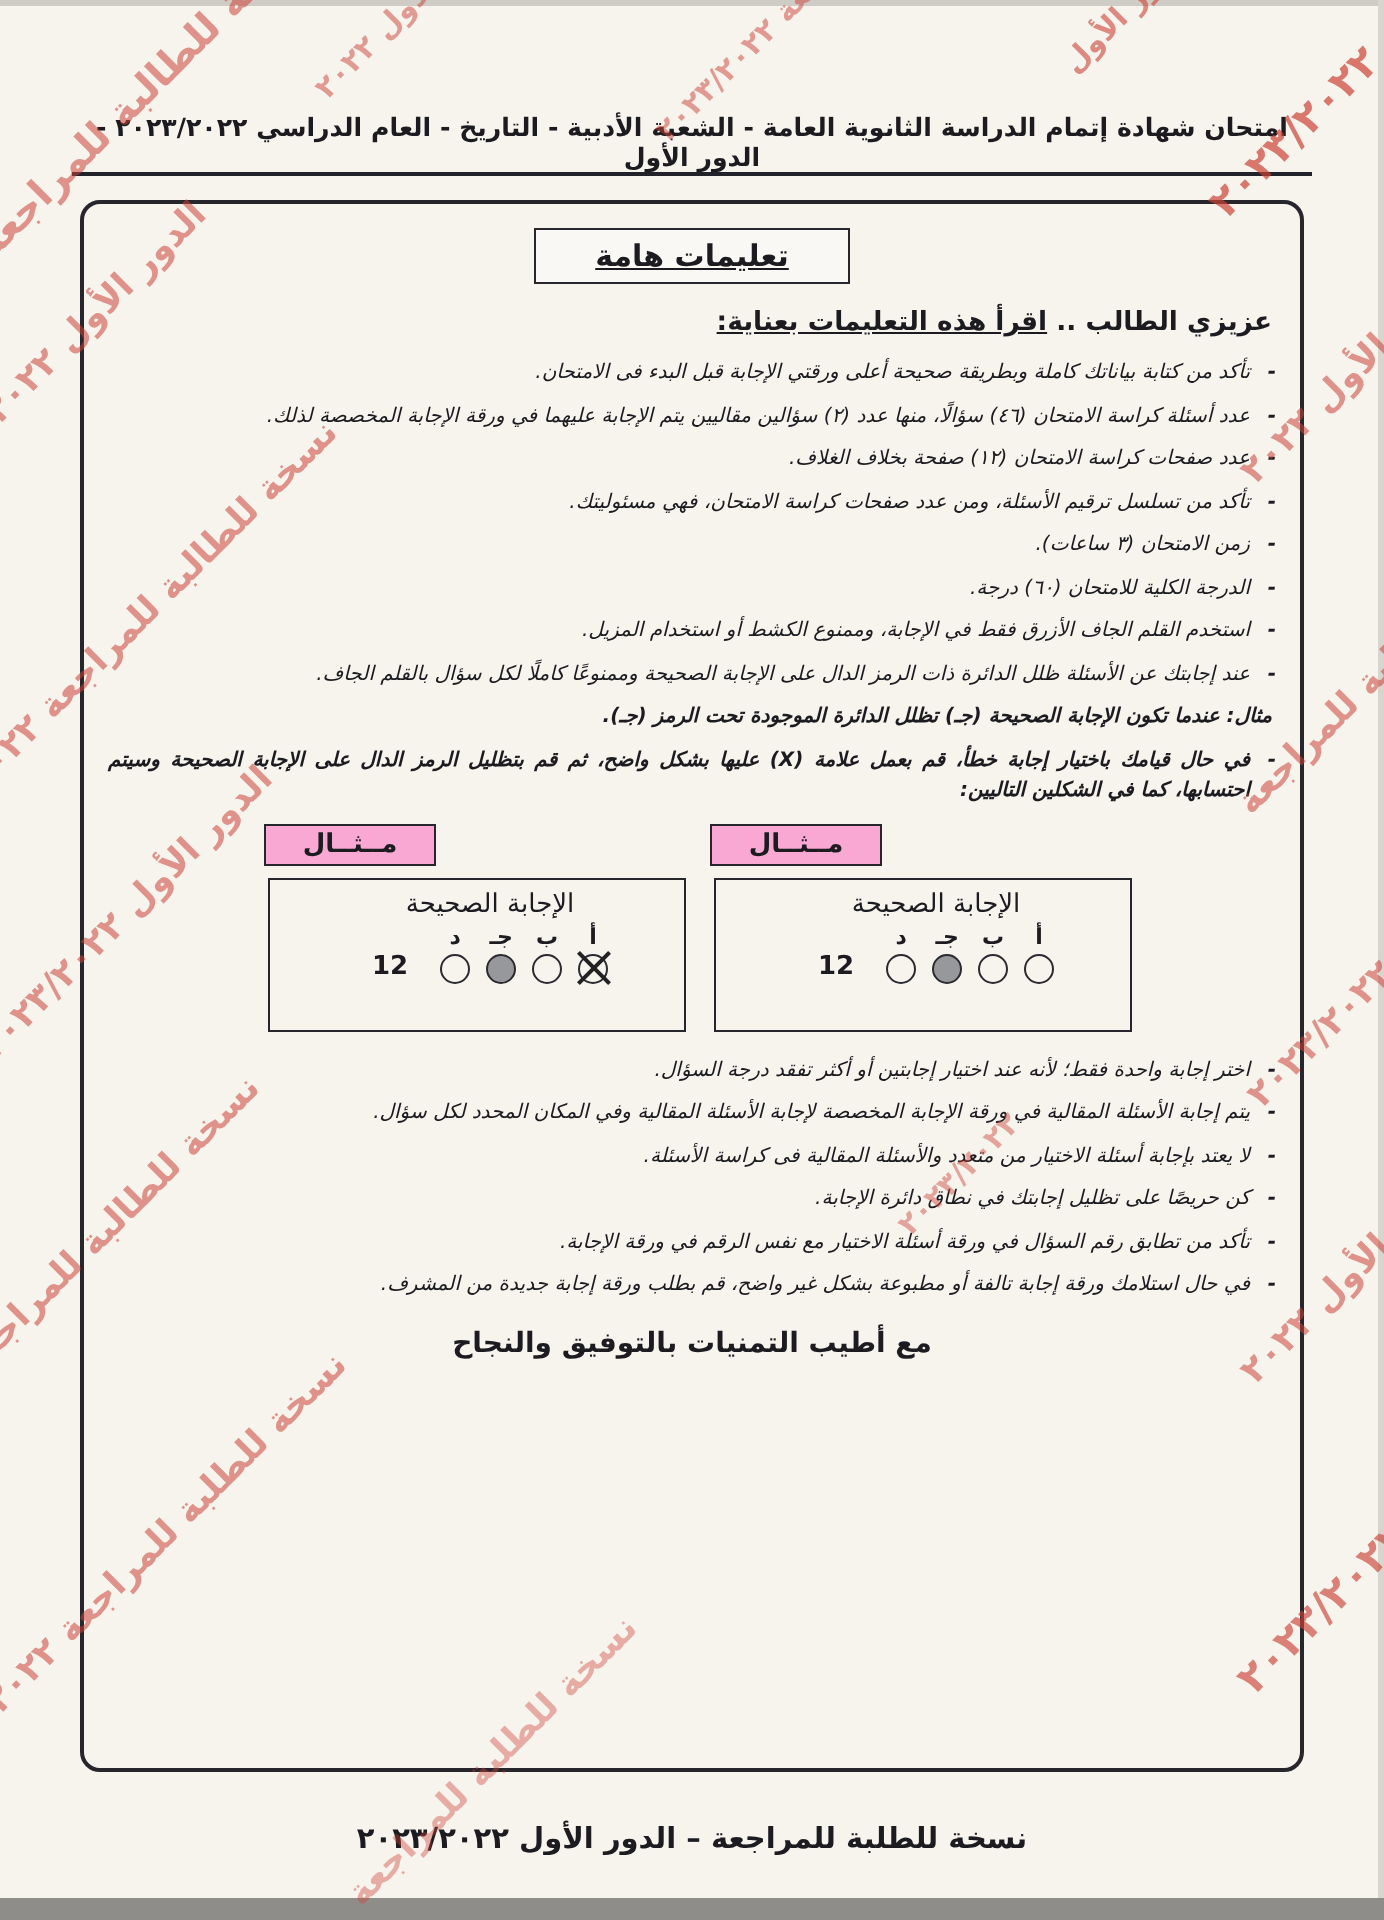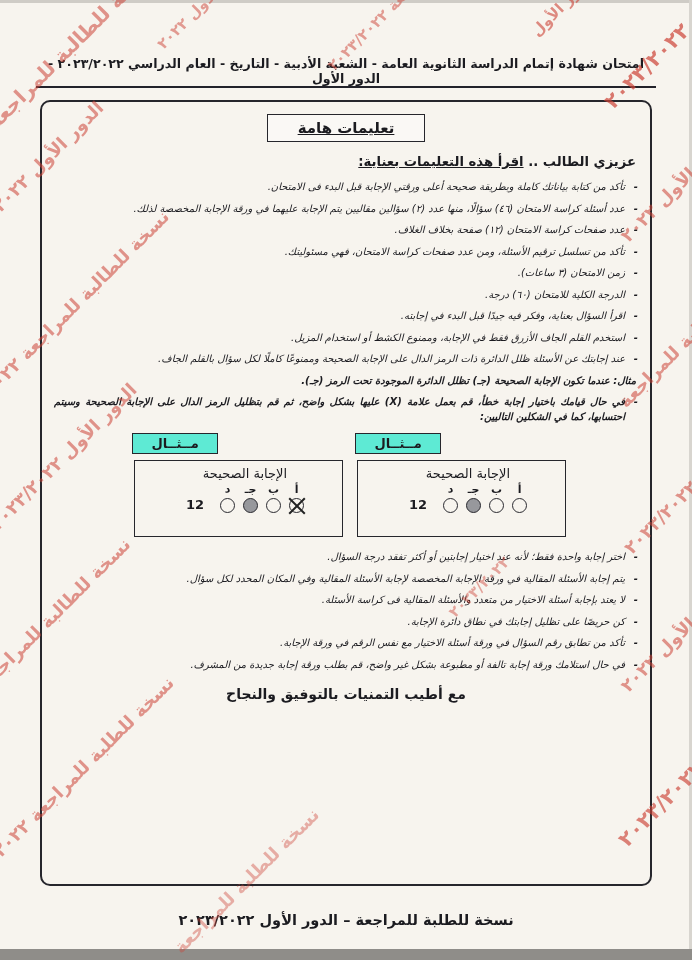--- a/index.html
+++ b/index.html
@@ -56,21 +56,21 @@
         padding-right:13px;position:relative;text-align:justify;font-style:italic;}
   .item::before{content:"-";position:absolute;right:0;top:0;font-weight:bold;}
   .item.bold{font-weight:bold;}
   .item.plain{padding-right:2px;}
   .item.plain::before{content:"";}
 
   
   .examples{display:flex;gap:14px;margin:36px 72px 12px 80px;}
   .ex-wrap{flex:1;position:relative;}
   .ex-tab{position:absolute;top:-27px;left:-1.6px;border:1.6px solid #26262c;
-          padding:2px 18px;font-weight:bold;font-size:13px;background:#5eead4;}
+          padding:2px 18px;font-weight:bold;font-size:13px;background:#f9a8d4;}
   .ex-box{border:1.6px solid #26262c;height:66px;padding:5px 8px 4px 21px;
           box-sizing:content-box;}
   .ex-title{text-align:center;font-size:13px;margin-bottom:3px;}
   .ex-inner{display:flex;align-items:flex-end;justify-content:center;gap:16px;}
   .cols{display:flex;gap:8px;}
   .col{display:flex;flex-direction:column;align-items:center;gap:3px;}
   .letter{font-size:11px;font-weight:bold;line-height:1;}
   .circle{width:15px;height:15px;border:1.7px solid #2a2a30;border-radius:50%;
           box-sizing:border-box;position:relative;background:transparent;}
   .circle.filled{background:#97989c;}
@@ -105,21 +105,20 @@
     <span>عزيزي الطالب ..</span>
     <span class="ul">اقرأ هذه التعليمات بعناية:</span>
   </div>
 
   <div class="item">تأكد من كتابة بياناتك كاملة وبطريقة صحيحة أعلى ورقتي الإجابة قبل البدء فى الامتحان.</div>
   <div class="item">عدد أسئلة كراسة الامتحان (٤٦) سؤالًا، منها عدد (٢) سؤالين مقاليين يتم الإجابة عليهما في ورقة الإجابة المخصصة لذلك.</div>
   <div class="item">عدد صفحات كراسة الامتحان (١٢) صفحة بخلاف الغلاف.</div>
   <div class="item">تأكد من تسلسل ترقيم الأسئلة، ومن عدد صفحات كراسة الامتحان، فهي مسئوليتك.</div>
   <div class="item">زمن الامتحان (٣ ساعات).</div>
   <div class="item">الدرجة الكلية للامتحان (٦٠) درجة.</div>
-  <div class="item">اقرأ السؤال بعناية، وفكر فيه جيدًا قبل البدء في إجابته.</div>
   <div class="item">استخدم القلم الجاف الأزرق فقط في الإجابة، وممنوع الكشط أو استخدام المزيل.</div>
   <div class="item">عند إجابتك عن الأسئلة ظلل الدائرة ذات الرمز الدال على الإجابة الصحيحة وممنوعًا كاملًا لكل سؤال بالقلم الجاف.</div>
 
   <div class="item bold plain">مثال: عندما تكون الإجابة الصحيحة (جـ) تظلل الدائرة الموجودة تحت الرمز (جـ).</div>
   <div class="item bold">في حال قيامك باختيار إجابة خطأ، قم بعمل علامة (X) عليها بشكل واضح، ثم قم بتظليل الرمز الدال على الإجابة الصحيحة وسيتم احتسابها، كما في الشكلين التاليين:</div>
 
   <div class="examples">
 
     <div class="ex-wrap">
       <div class="ex-tab">مــثــال</div>

